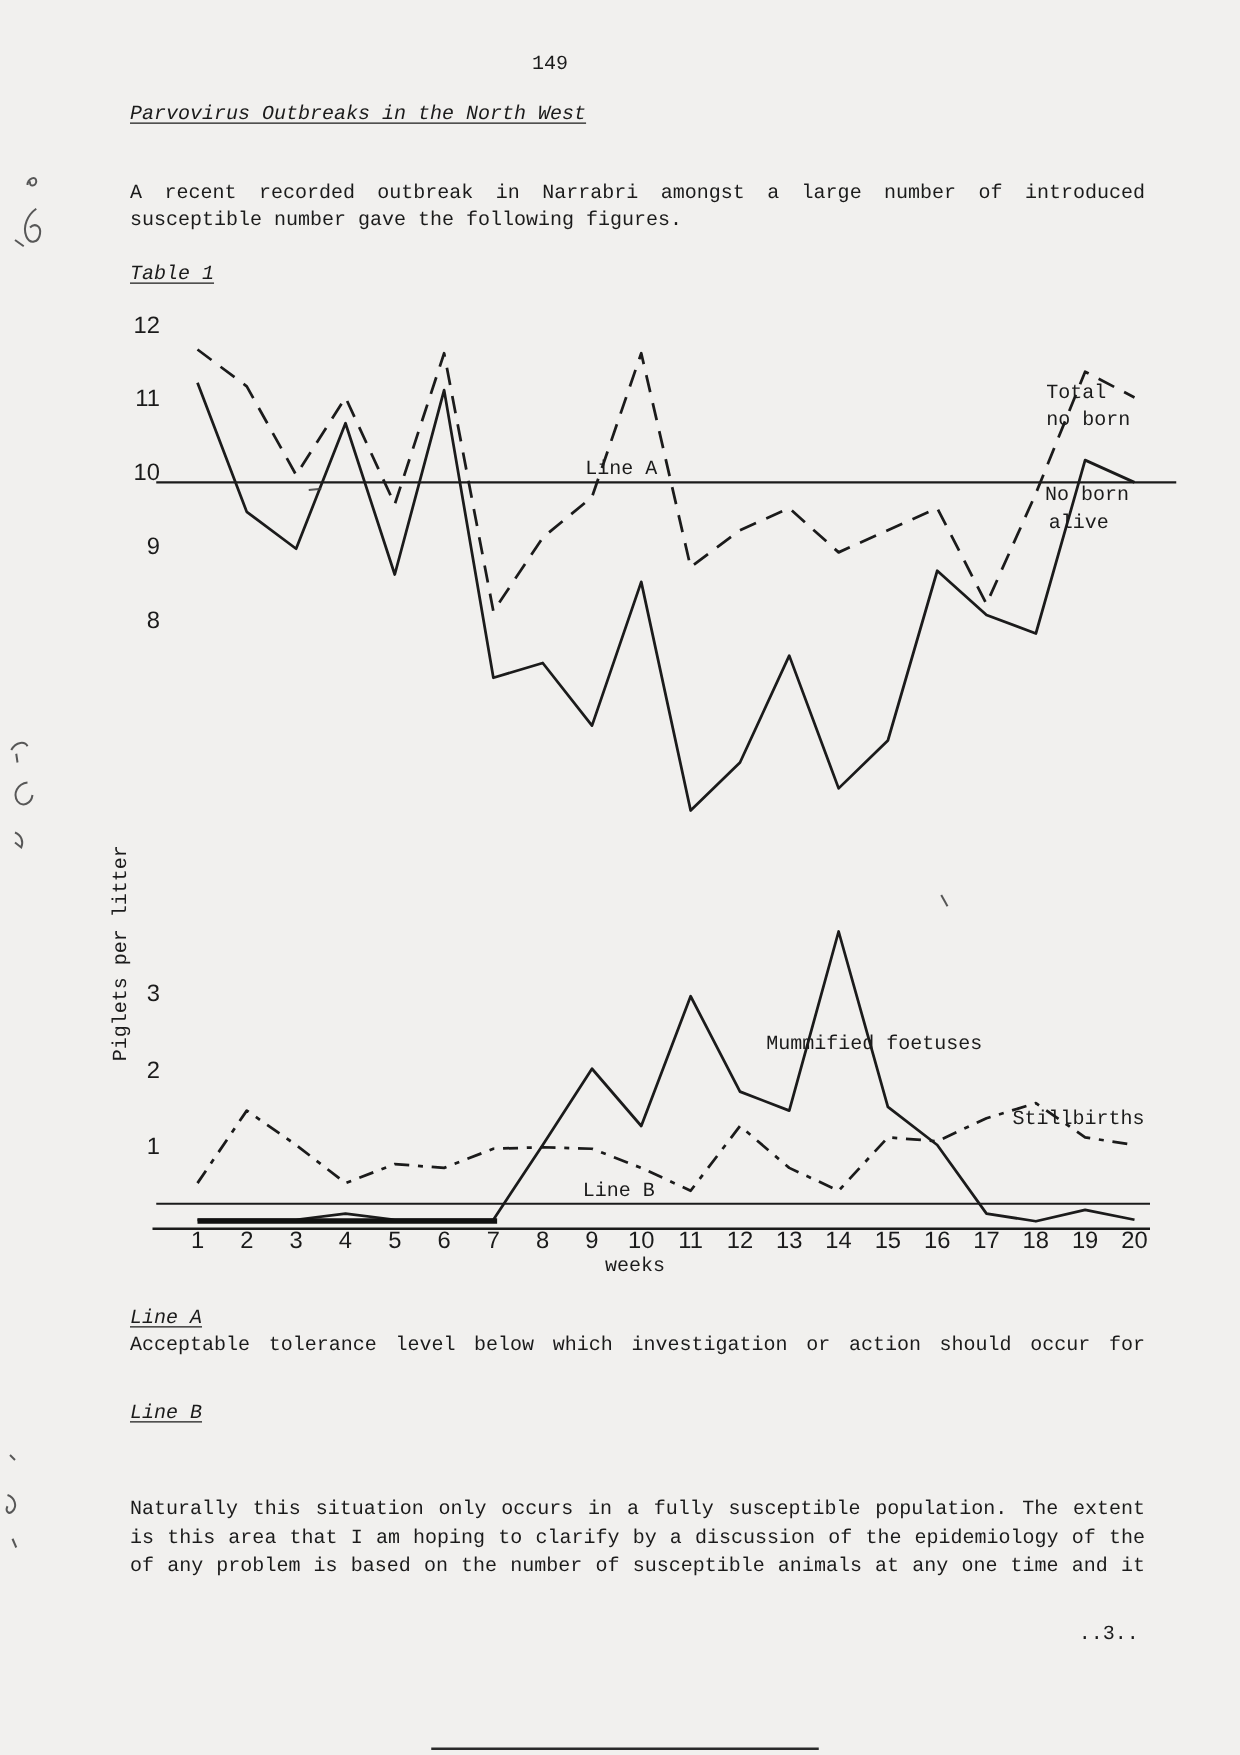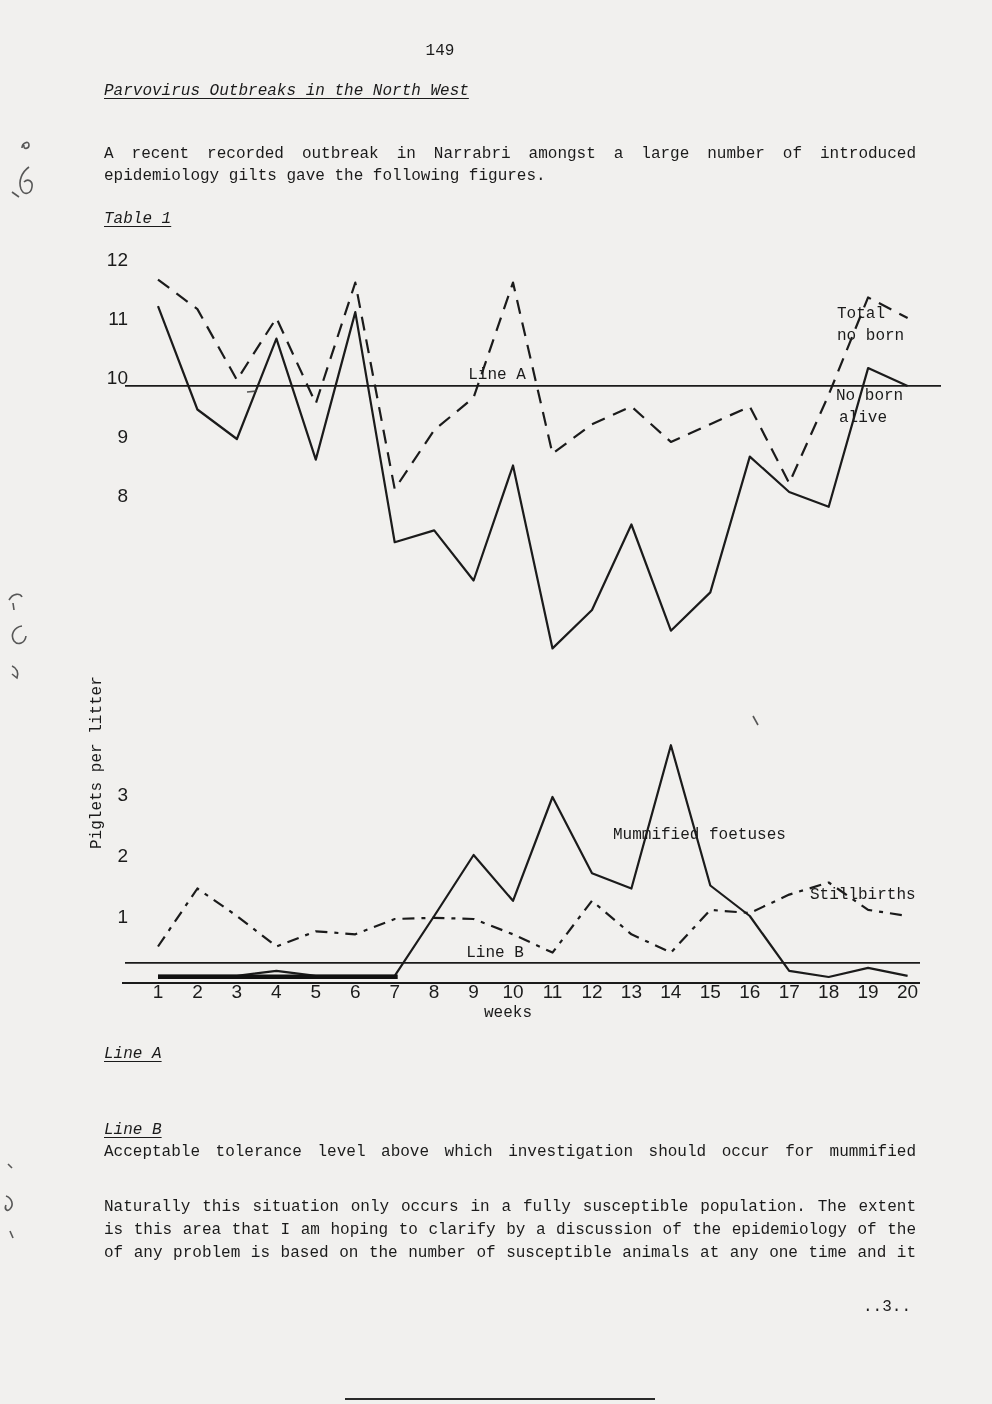--- a/index.html
+++ b/index.html
@@ -117,32 +117,32 @@
       <path class="artifact" d="M345,1399 l310,0"></path>
     </g>
   </svg>
 
   <div class="txt center" style="top:40px;">149</div>
 
   <div class="txt u" style="left:104px;top:80px;">Parvovirus Outbreaks in the North West</div>
 
   <div class="block" style="top:143px;">
     <div class="j">A recent recorded outbreak in Narrabri amongst a large number of introduced</div>
-    <div>epidemiology gilts gave the following figures.</div>
+    <div>susceptible number gave the following figures.</div>
   </div>
 
   <div class="txt u" style="left:104px;top:208px;">Table 1</div>
 
   <div class="block" style="top:1043px;">
     <div class="u">Line A</div>
+    <div class="j">Acceptable tolerance level below which investigation or action should occur for</div>
   </div>
 
   <div class="block" style="top:1119px;">
     <div class="u">Line B</div>
-    <div class="j">Acceptable tolerance level above which investigation should occur for mummified</div>
   </div>
 
   <div class="block" style="top:1196px;line-height:23px;">
     <div class="j">Naturally this situation only occurs in a fully susceptible population.  The extent</div>
     <div class="j">is this area that I am hoping to clarify by a discussion of the epidemiology of the</div>
     <div class="j">of any problem is based on the number of susceptible animals at any one time and it</div>
   </div>
 
   <div class="txt" style="right:81px;top:1296px;position:absolute;">..3..</div>
 </div>

